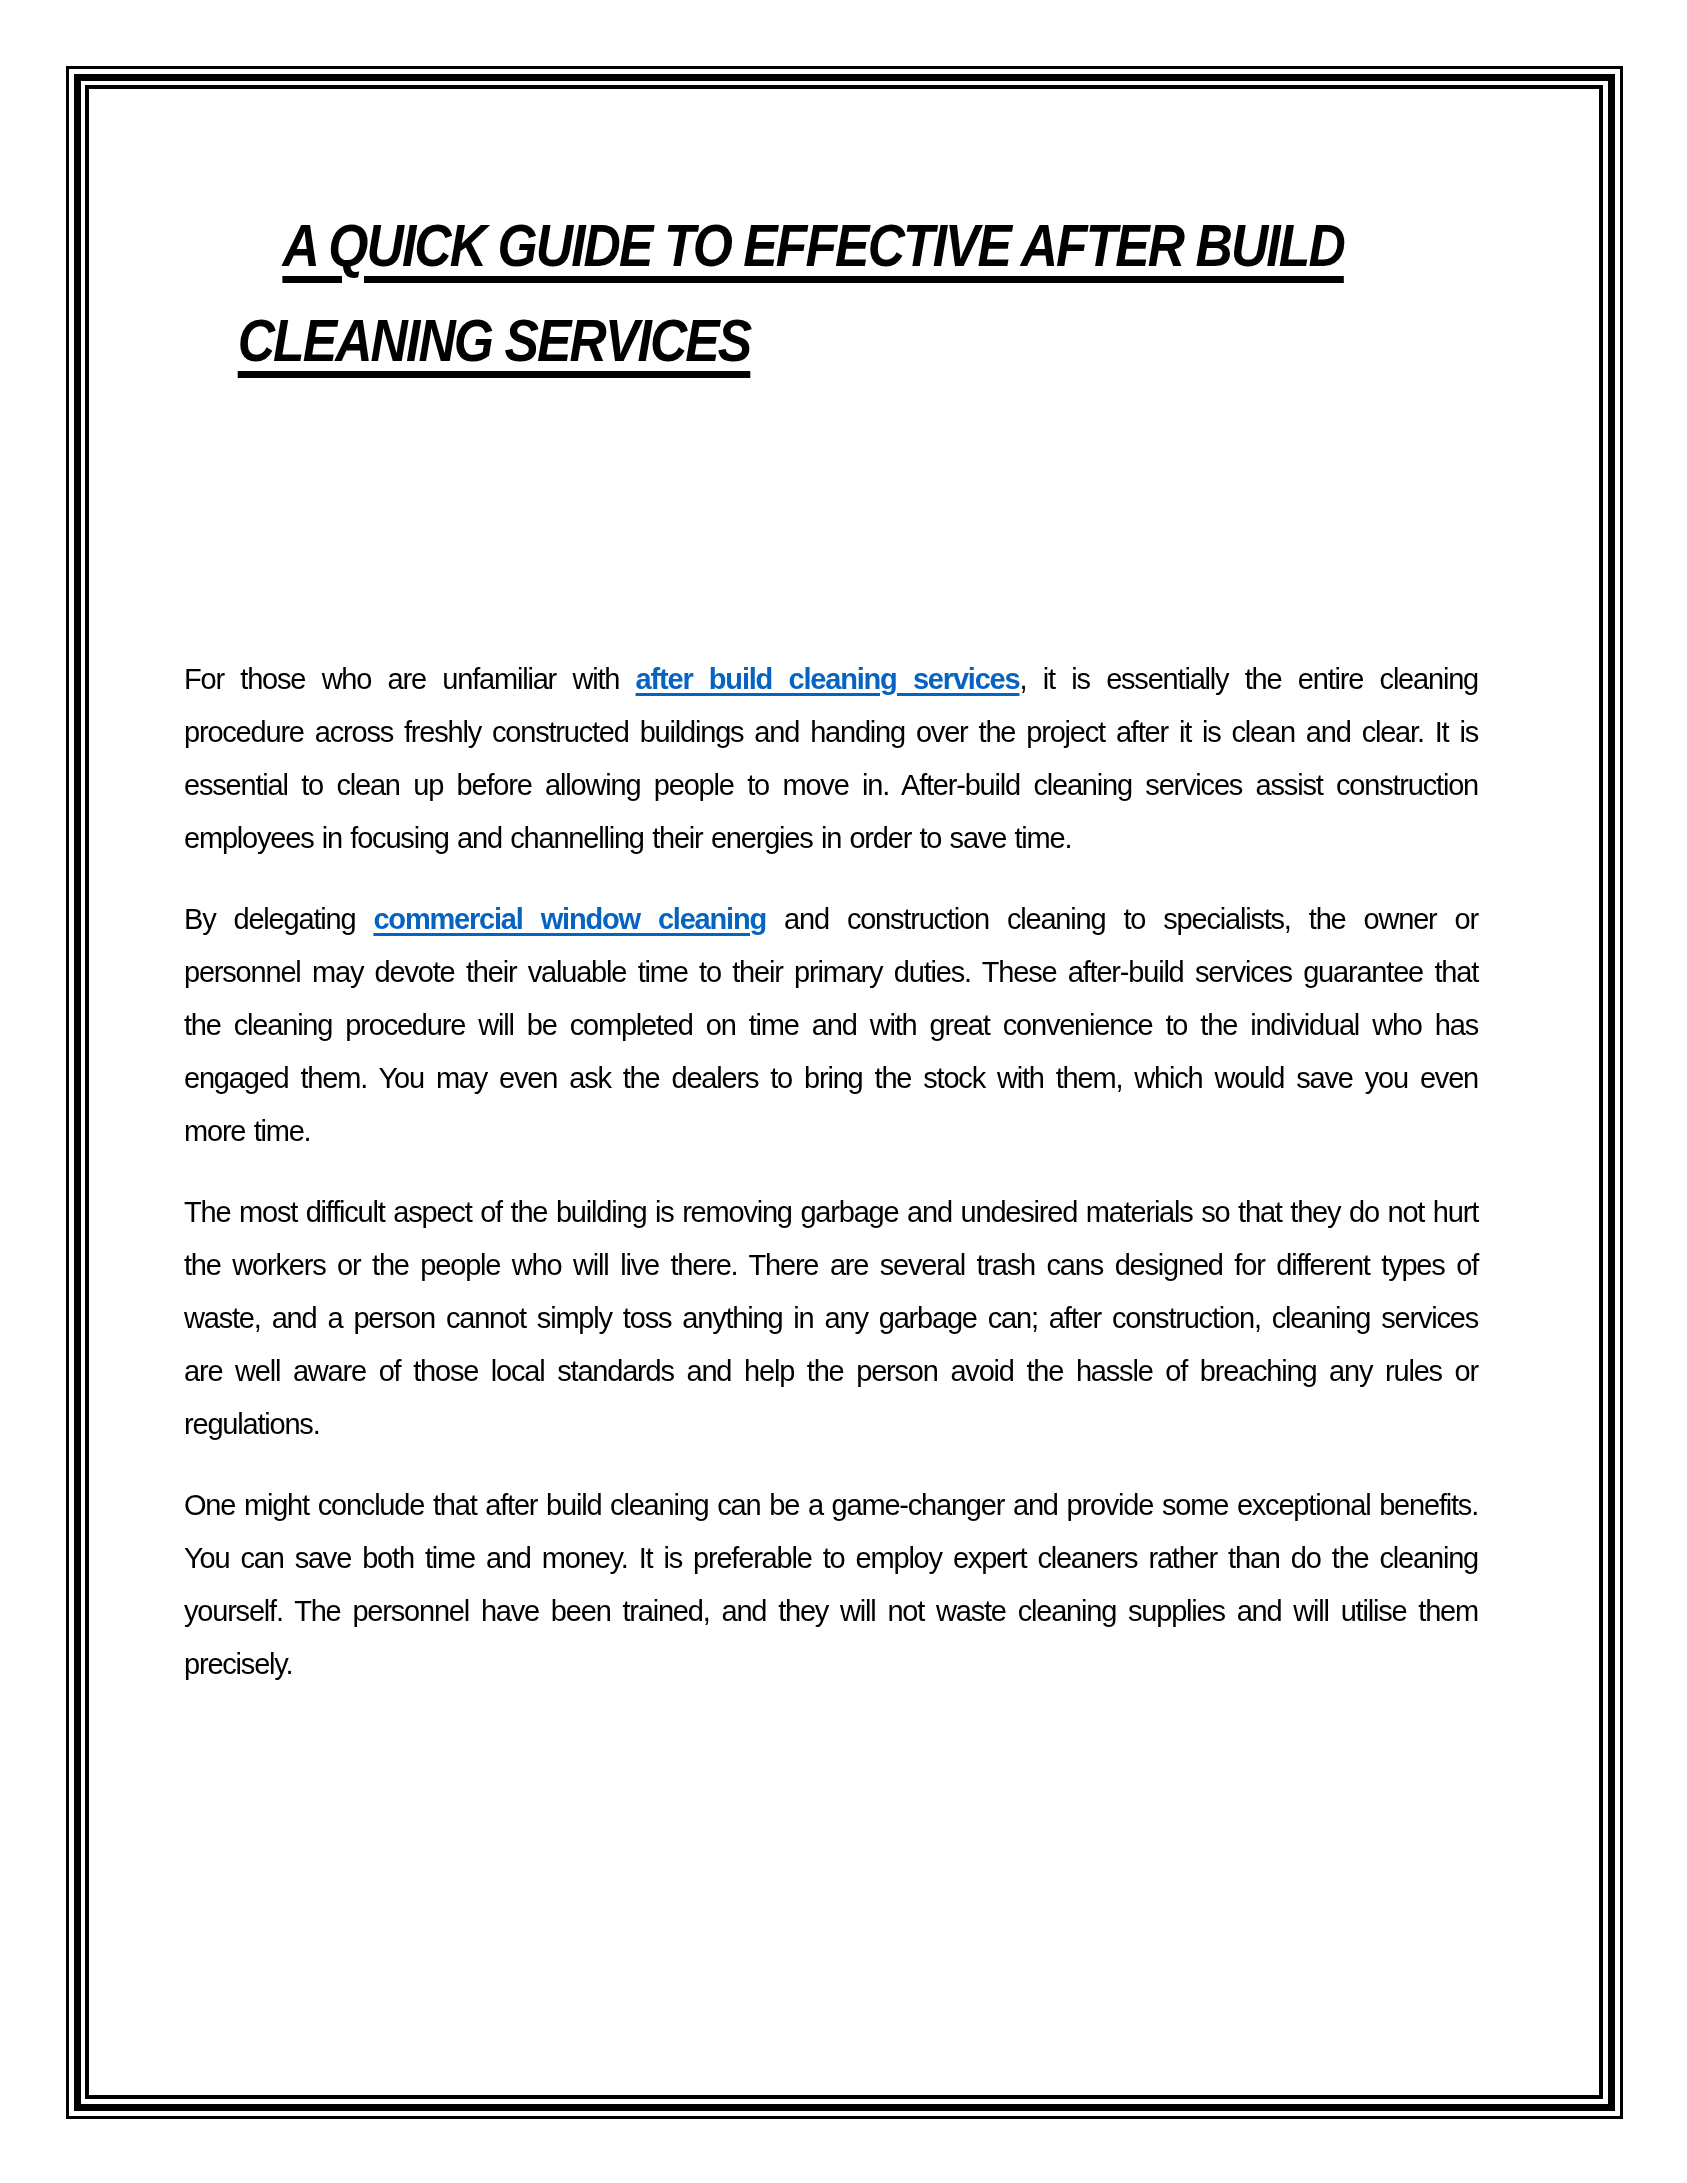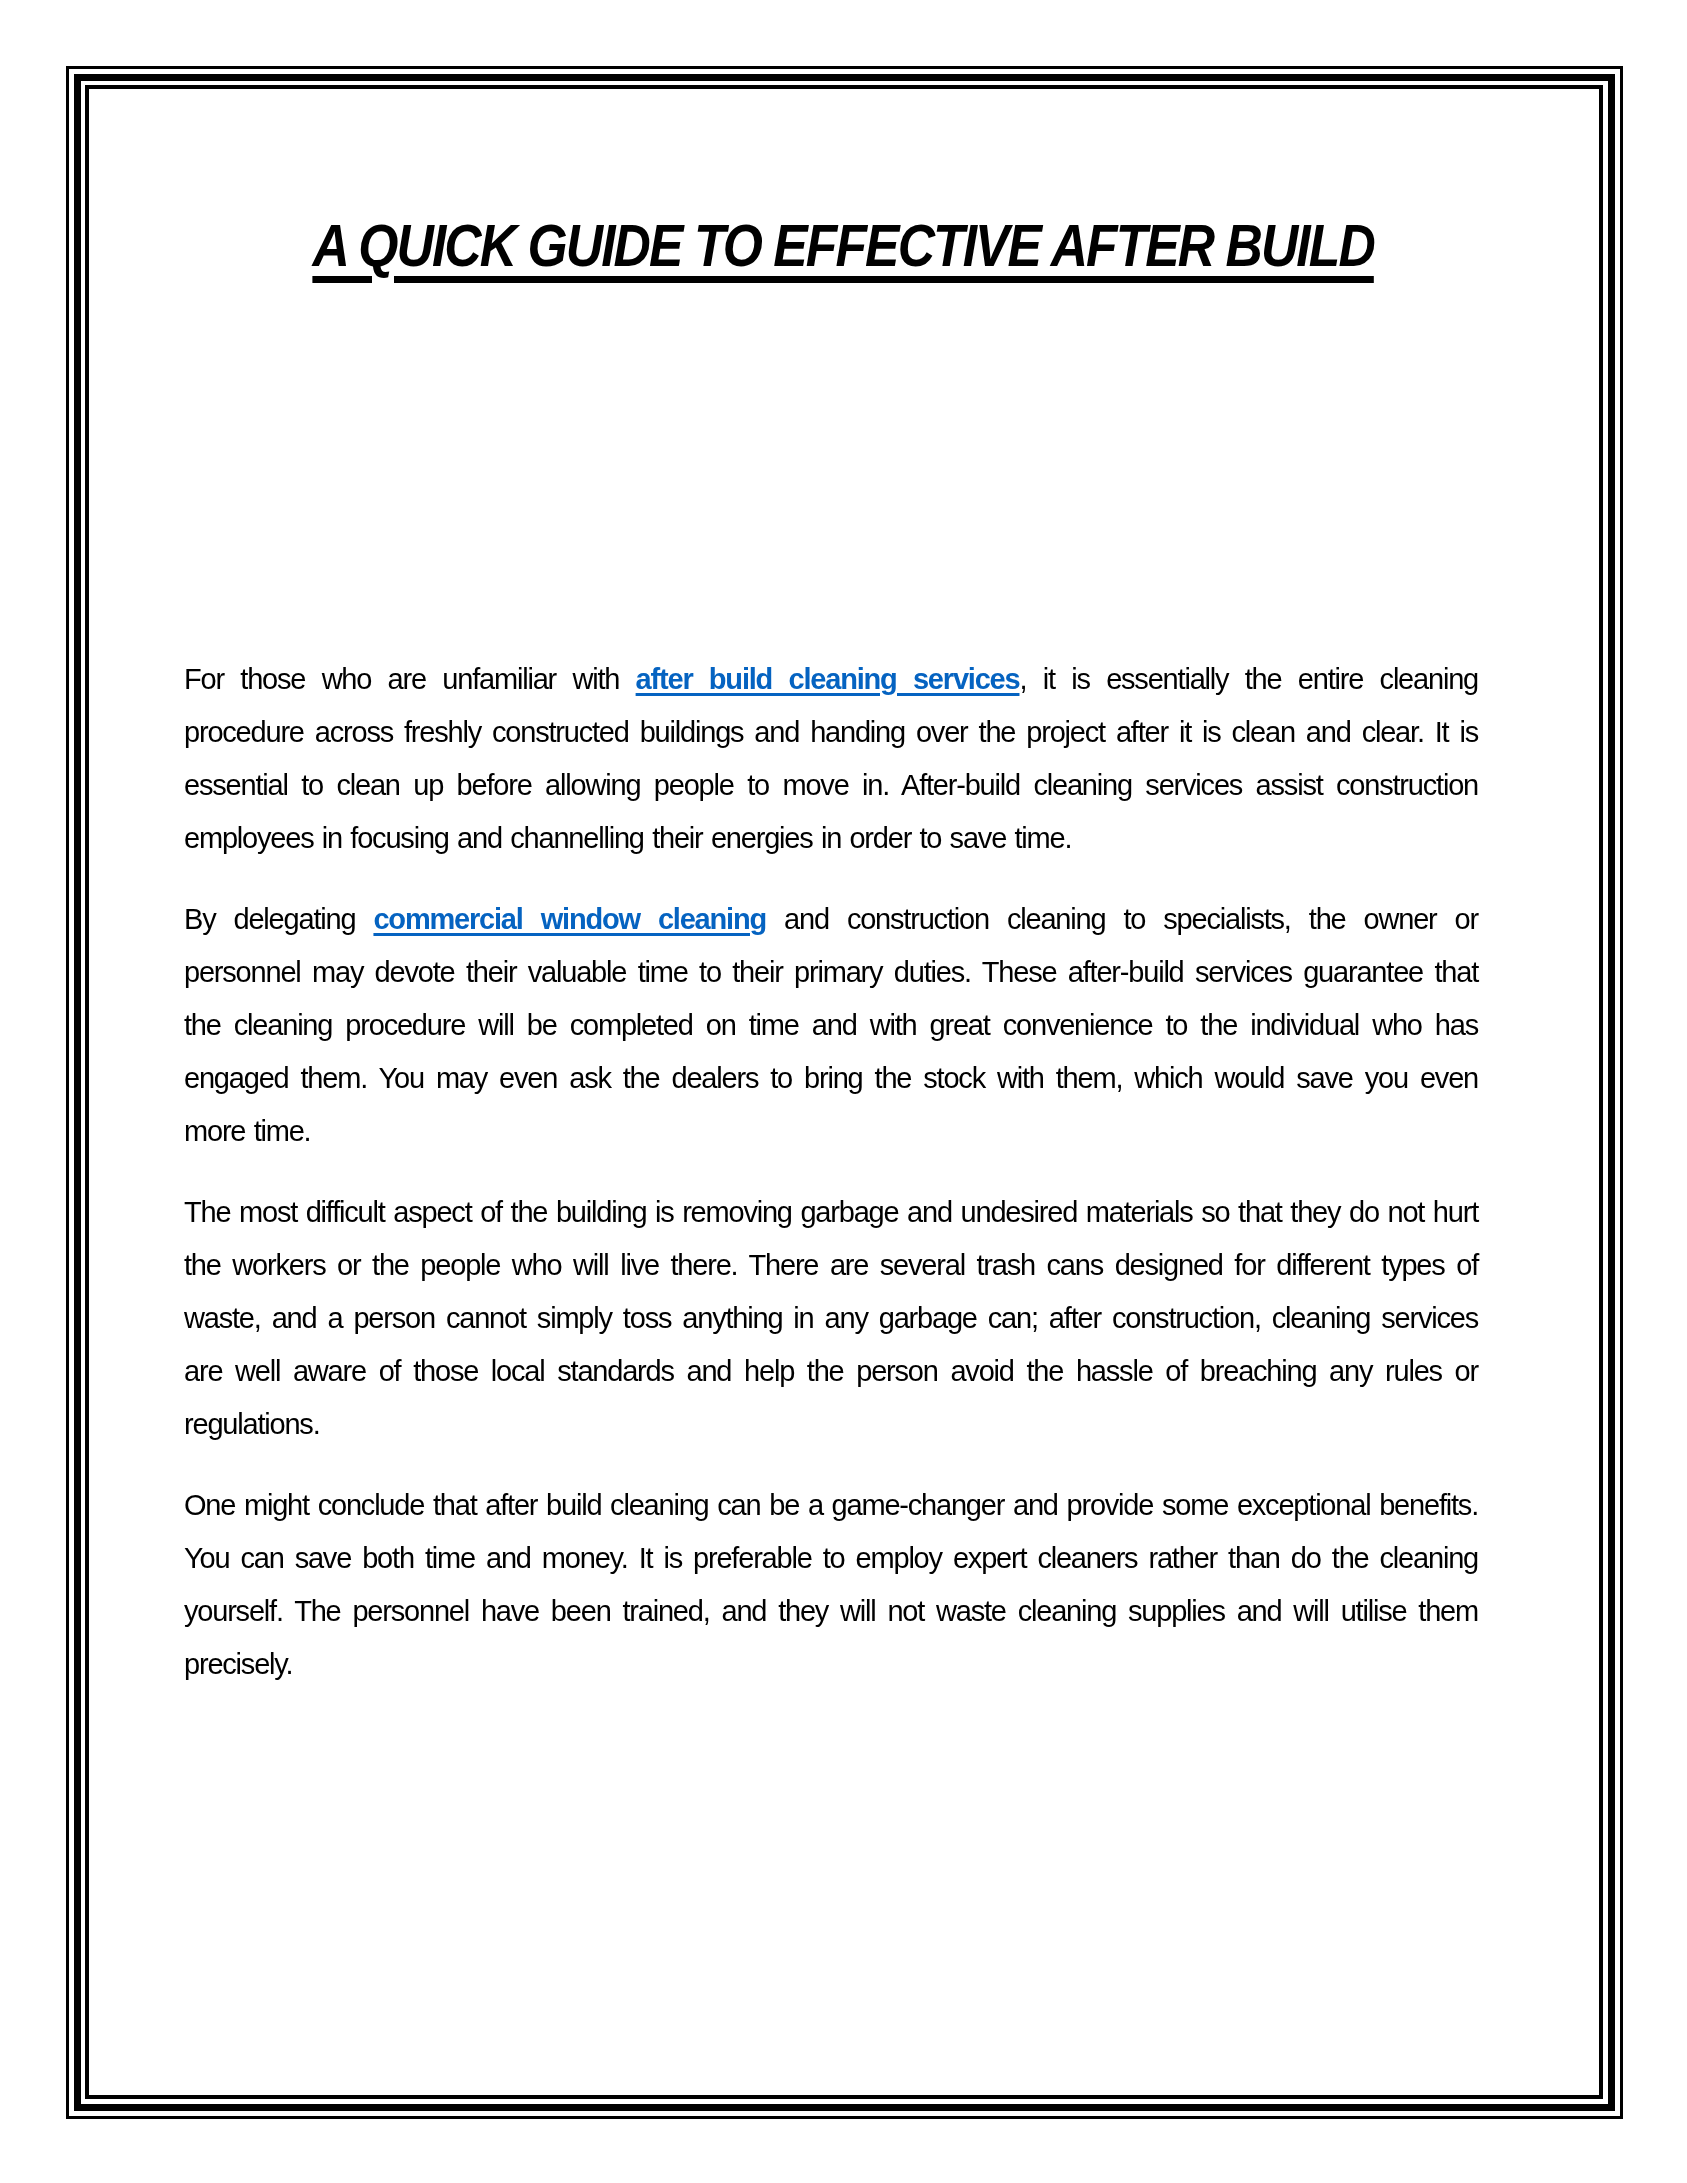--- a/index.html
+++ b/index.html
@@ -38,21 +38,21 @@
     border: 4.4px solid #000;
   }
 
   
   .title {
     position: absolute;
     left: 196px;
     top: 198px;
     width: 1294px;
     margin: 0;
-    text-align: center;
+    text-align: left;
     font-weight: bold;
     font-style: italic;
     font-size: 60px;
     line-height: 95px;
     letter-spacing: -2.2px;
   }
   .title-line {
     display: block;
   }
   .title-line span {
@@ -92,20 +92,21 @@
 </style>
 </head>
 <body>
 
 <div class="border-outer"></div>
 <div class="border-middle"></div>
 <div class="border-inner"></div>
 
 <h1 class="title">
   <span class="title-line"><span>A QUICK GUIDE TO EFFECTIVE AFTER BUILD</span></span>
+  <span class="title-line"><span>CLEANING SERVICES</span></span>
 </h1>
 
 <div class="content">
   <p class="para">
     <span>For those who are unfamiliar with </span><a class="seg-link">after build cleaning services</a><span>, it is essentially the entire cleaning procedure across freshly constructed buildings and handing over the project after it is clean and clear. It is essential to clean up before allowing people to move in. After-build cleaning services assist construction employees in focusing and channelling their energies in order to save time.</span>
   </p>
   <p class="para">
     <span>By delegating </span><a class="seg-link">commercial window cleaning</a><span> and construction cleaning to specialists, the owner or personnel may devote their valuable time to their primary duties. These after-build services guarantee that the cleaning procedure will be completed on time and with great convenience to the individual who has engaged them. You may even ask the dealers to bring the stock with them, which would save you even more time.</span>
   </p>
   <p class="para">

